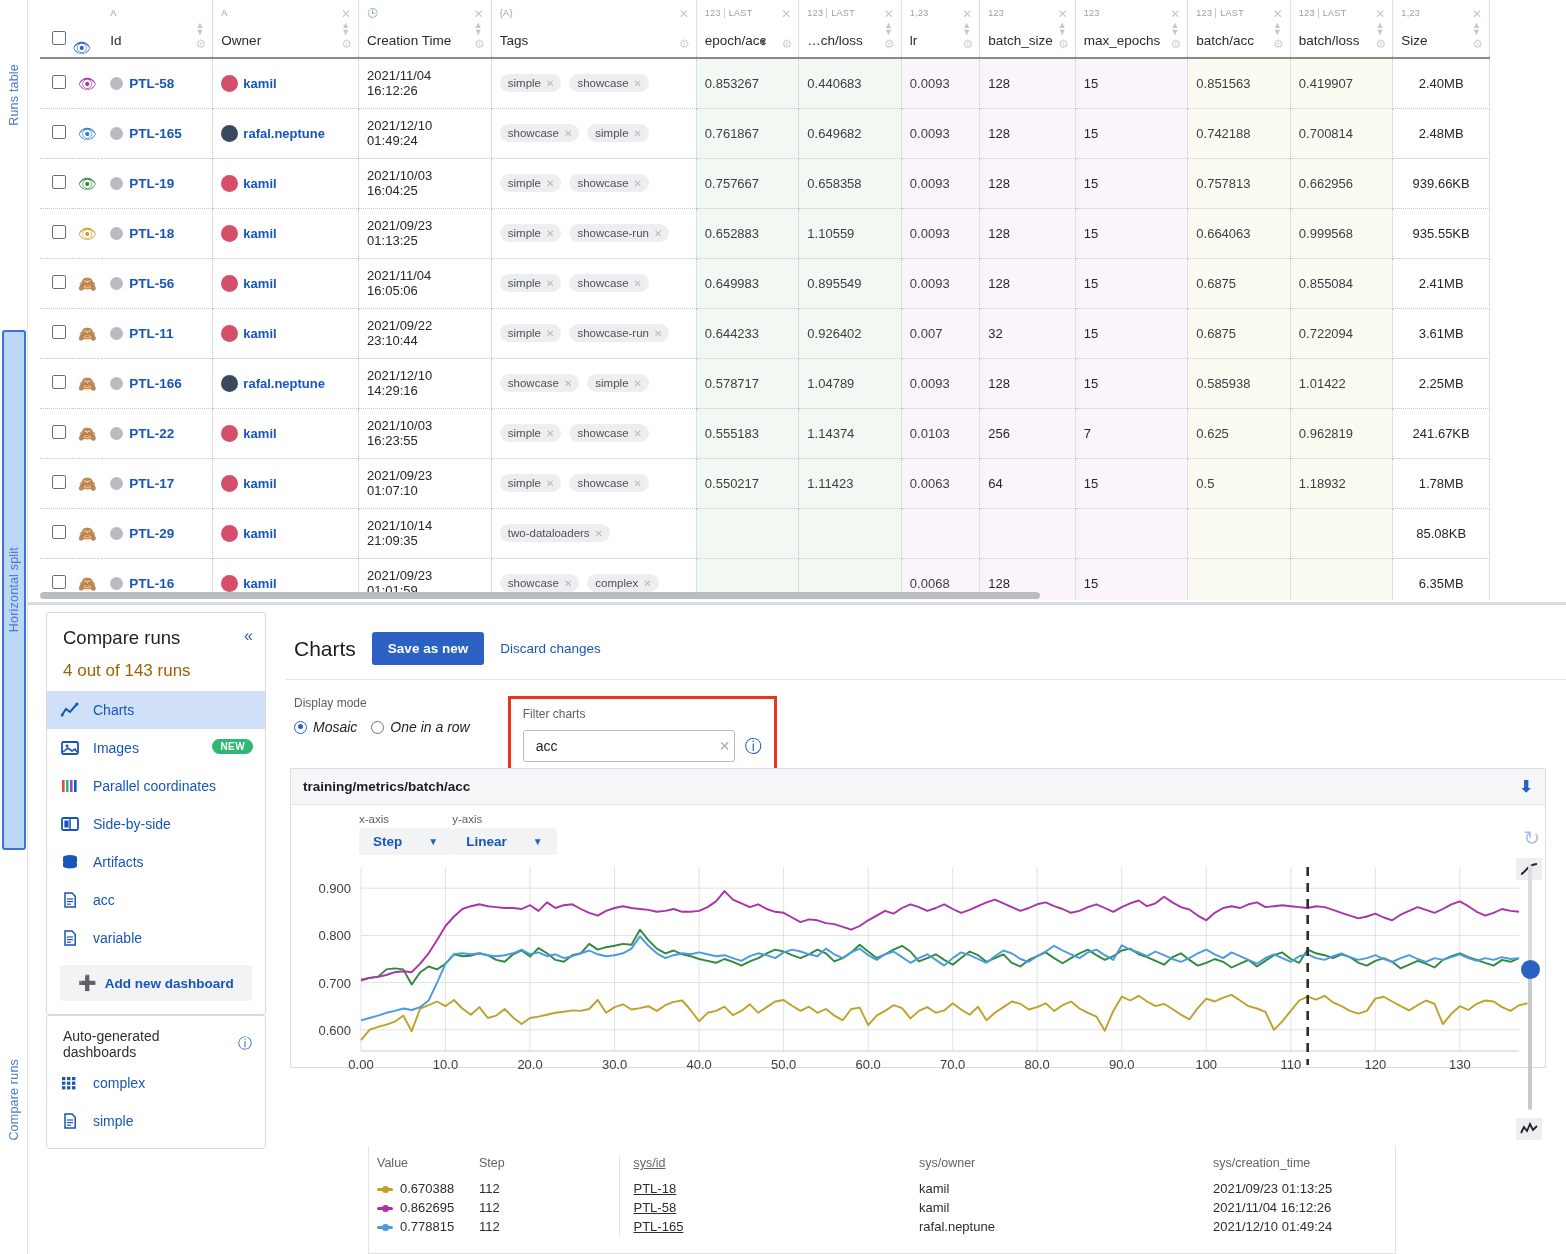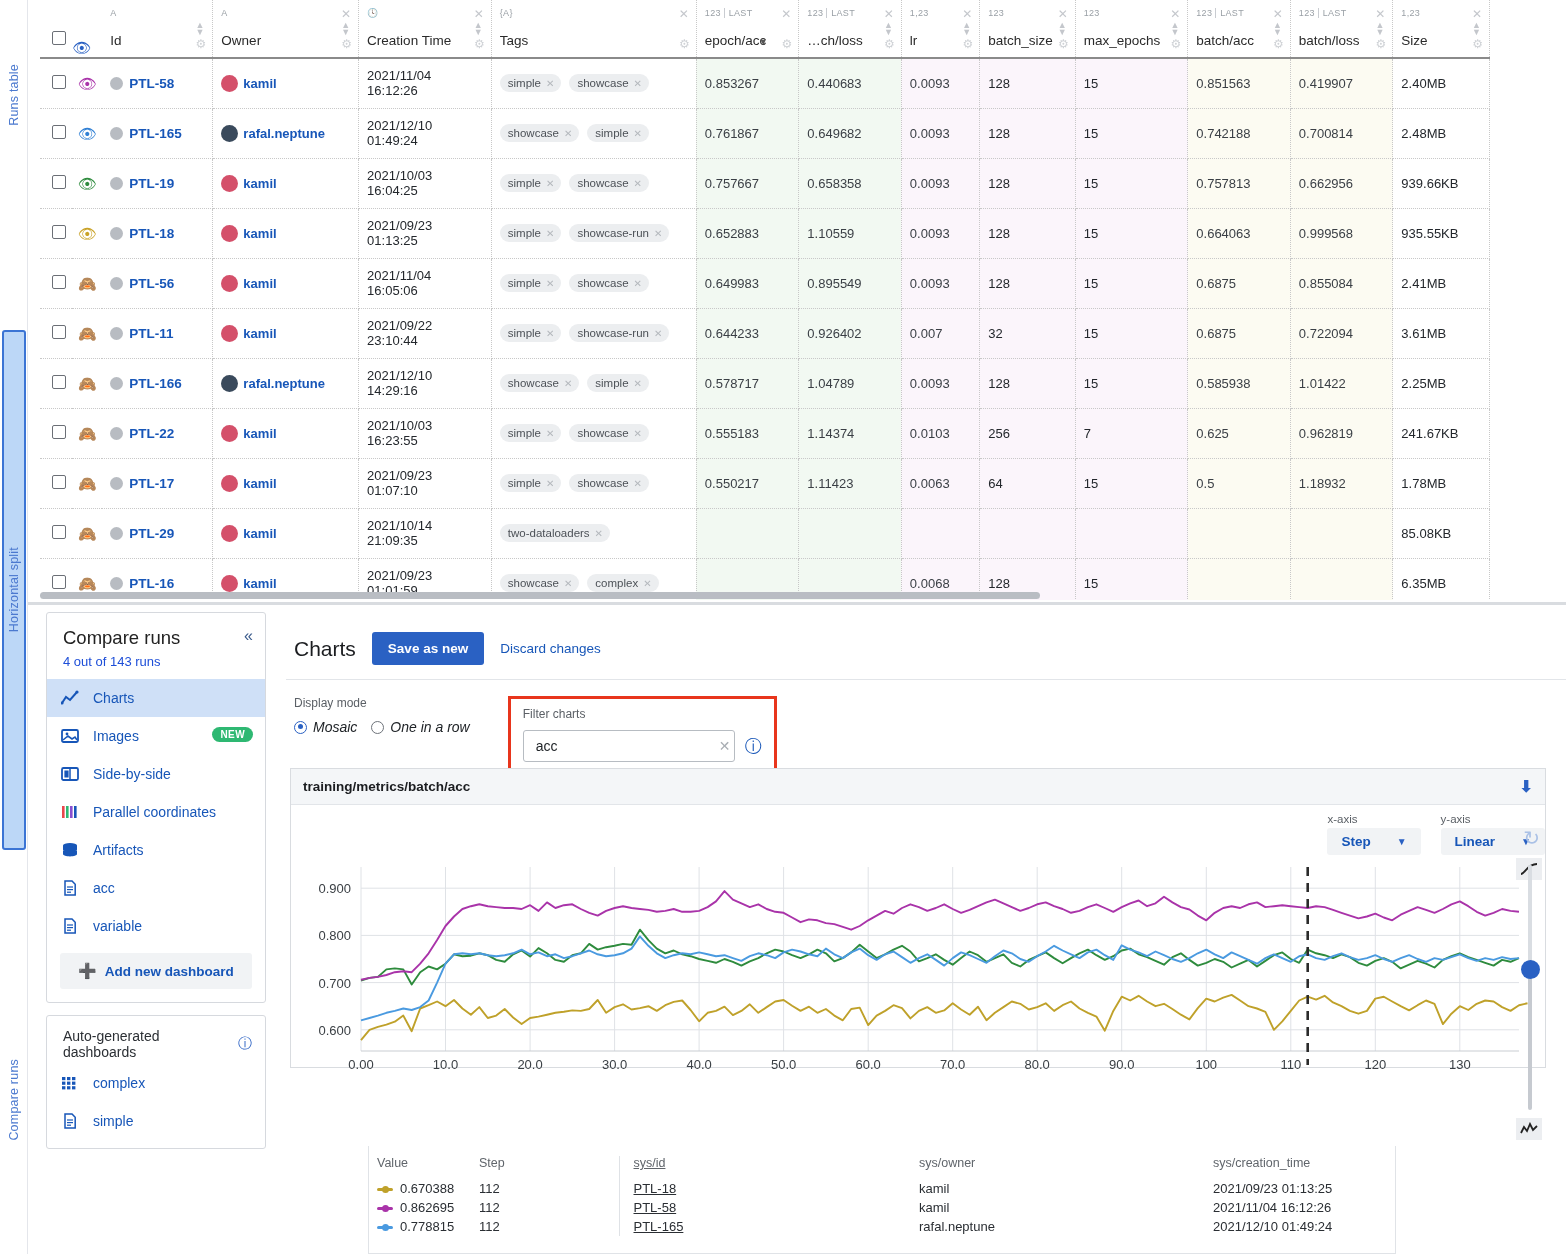--- a/index.html
+++ b/index.html
@@ -73,21 +73,21 @@
   .col-chk   { width: 32px;  padding-left: 12px !important; border-right: none !important; }
   .col-eye   { width: 30px;  border-right: none !important; padding: 0 !important; }
   .col-id    { width: 110px; }
   .col-owner { width: 145px; }
   .col-time  { width: 132px; }
   .col-tags  { width: 204px; }
   .col-m     { width: 102px; }
   .col-lr    { width: 78px; }
   .col-bs    { width: 95px; }
   .col-me    { width: 112px; }
-  .col-size  { width: 96px; }
+  .col-size  { width: 96px; text-align: center; }
 
   .bg-green  { background: #f2f9f2; }
   .bg-greenH { background: #dcefd9; }
   .bg-purp   { background: #fbf5fb; }
   .bg-purpH  { background: #e6d4ec; }
   .bg-tan    { background: #fcfbf2; }
   .bg-tanH   { background: #e8dfc2; }
 
   .cb { width: 14px; height: 14px; border: 1.4px solid #6b6f76; border-radius: 2px; display: inline-block; cursor: pointer; background:#fff;}
   .dot { width: 13px; height: 13px; border-radius: 50%; background: #b8bcc2; display: inline-block; vertical-align: middle; margin-right: 6px;}
@@ -114,21 +114,21 @@
 
   
   .split-line { position: absolute; left: 28px; top: 602px; width: 1538px; height: 3px; background: #d9dce0; }
 
   .cmp-panel {
     position: absolute; left: 46px; top: 612px; width: 220px;
     background: #fff; border: 1px solid #d6d9de; border-radius: 3px;
   }
   .cmp-head { padding: 14px 14px 10px 16px; position: relative; }
   .cmp-title { font-size: 18.5px; color: #222; }
-  .cmp-sub { font-size: 13px; color: #1d4ed8; margin-top: 5px; }
+  .cmp-sub { font-size: 17px; color: #a16207; margin-top: 12px; }
   .cmp-collapse { position: absolute; right: 12px; top: 14px; color: #3b5b8c; font-size: 16px; cursor: pointer; }
   .nav-item {
     display: flex; align-items: center; gap: 13px;
     padding: 9px 13px; color: #1756b8; font-size: 14px; cursor: pointer;
     position: relative;
   }
   .nav-item.active { background: #cfe0f7; }
   .nav-ico { width: 20px; height: 20px; display: inline-flex; align-items: center; justify-content: center; }
   .badge-new {
     position: absolute; right: 12px; top: 10px;
@@ -179,21 +179,21 @@
   .chart-card {
     position: absolute; left: 290px; top: 768px; width: 1256px; height: 300px;
     border: 1px solid #d9dce0; background: #fff;
   }
   .chart-card-head {
     background: #f4f6f8; border-bottom: 1px solid #e2e5e9;
     padding: 8px 12px; font-size: 13.5px; font-weight: bold; color: #1b1d20;
     display: flex; align-items: center; justify-content: space-between;
   }
   .dl-icon { color: #2a61c3; font-size: 16px; cursor: pointer; }
-  .axis-ctls { display: flex; gap: 20px; padding: 8px 0 0 68px; justify-content: flex-end; }
+  .axis-ctls { display: flex; padding: 8px 0 0 68px; }
   .axis-grp .axl { font-size: 11.5px; color: #5b6066; margin-bottom: 3px; }
   .axis-pill {
     background: #f1f3f5; border-radius: 3px; padding: 6px 14px;
     display: inline-flex; align-items: center; gap: 26px;
     color: #1756b8; font-weight: bold; font-size: 13.5px; cursor: pointer;
   }
   .axis-pill .cv { color: #2a61c3; font-size: 10px; }
 
   .plot { position: absolute; left: 0; top: 92px; width: 1256px; height: 230px; }
   .ytick { position: absolute; right: 0; font-size: 13px; color: #3b4045; transform: translateY(-50%); }
@@ -749,37 +749,37 @@
               <circle cx="6" cy="6" r="1.4" fill="#1756b8"></circle>
               <path d="M2 12 L7 8 L11 11 L14 9 L16 12" stroke="#1756b8" stroke-width="1.6" fill="none"></path>
             </svg>
           </span>
           <span>Images</span>
           <span class="badge-new">NEW</span>
         </div>
         <div class="nav-item">
           <span class="nav-ico">
             <svg width="18" height="16" viewBox="0 0 18 16">
-              <rect x="1" y="2" width="16" height="12" rx="1.5" stroke="#1756b8" stroke-width="1.8" fill="none"></rect>
-              <rect x="3.4" y="4.5" width="4.2" height="7" fill="#1756b8"></rect>
-              <line x1="9" y1="2" x2="9" y2="14" stroke="#1756b8" stroke-width="1.5"></line>
-            </svg>
-          </span>
-          <span>Side-by-side</span>
-        </div>
-        <div class="nav-item">
-          <span class="nav-ico">
-            <svg width="18" height="16" viewBox="0 0 18 16">
               <rect x="1" y="2" width="2.6" height="12" fill="#e8474c"></rect>
               <rect x="5" y="2" width="2.6" height="12" fill="#2eb872"></rect>
               <rect x="9" y="2" width="2.6" height="12" fill="#8a4fd0"></rect>
               <rect x="13" y="2" width="2.6" height="12" fill="#1756b8"></rect>
             </svg>
           </span>
           <span>Parallel coordinates</span>
+        </div>
+        <div class="nav-item">
+          <span class="nav-ico">
+            <svg width="18" height="16" viewBox="0 0 18 16">
+              <rect x="1" y="2" width="16" height="12" rx="1.5" stroke="#1756b8" stroke-width="1.8" fill="none"></rect>
+              <rect x="3.4" y="4.5" width="4.2" height="7" fill="#1756b8"></rect>
+              <line x1="9" y1="2" x2="9" y2="14" stroke="#1756b8" stroke-width="1.5"></line>
+            </svg>
+          </span>
+          <span>Side-by-side</span>
         </div>
         <div class="nav-item">
           <span class="nav-ico">
             <svg width="18" height="16" viewBox="0 0 18 16">
               <ellipse cx="9" cy="3.5" rx="7" ry="2.4" fill="#1756b8"></ellipse>
               <path d="M2 3.5v4c0 1.3 3.1 2.4 7 2.4s7-1.1 7-2.4v-4" fill="#1756b8"></path>
               <path d="M2 8.5v3.6c0 1.3 3.1 2.4 7 2.4s7-1.1 7-2.4V8.5" fill="#1756b8"></path>
             </svg>
           </span>
           <span>Artifacts</span>

